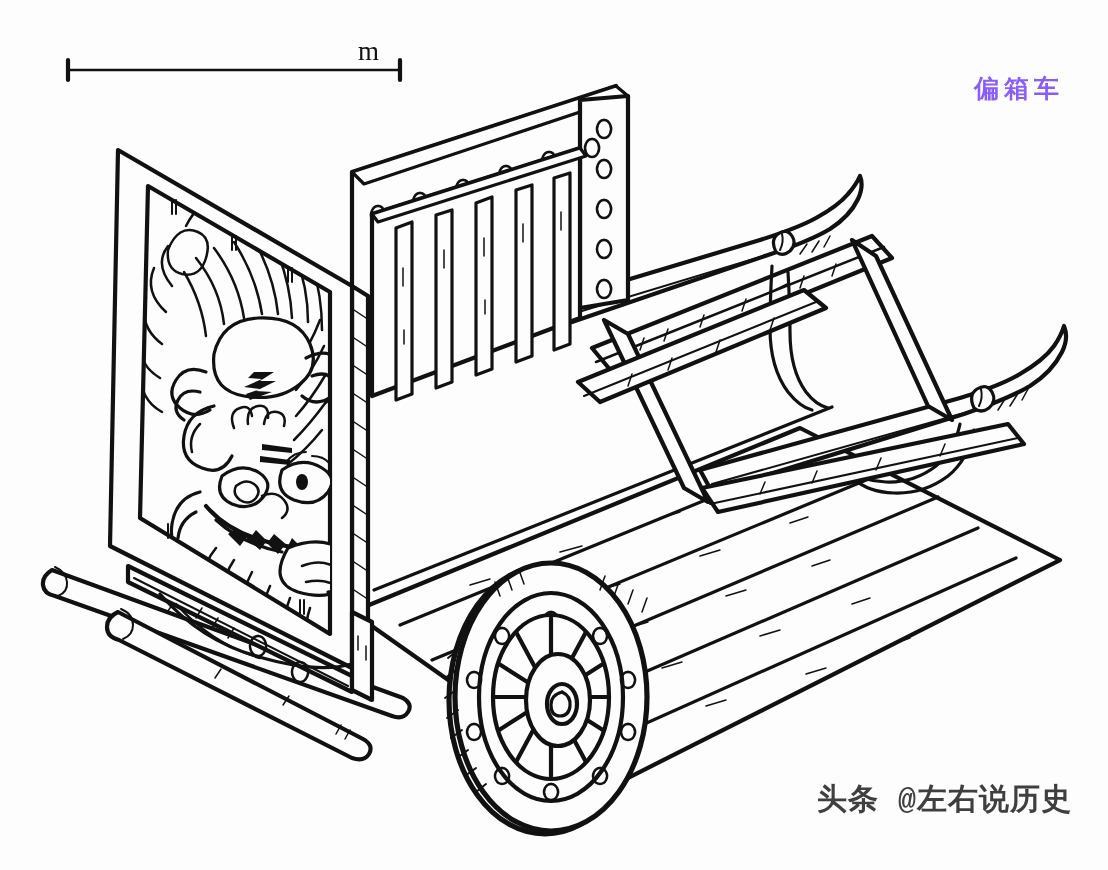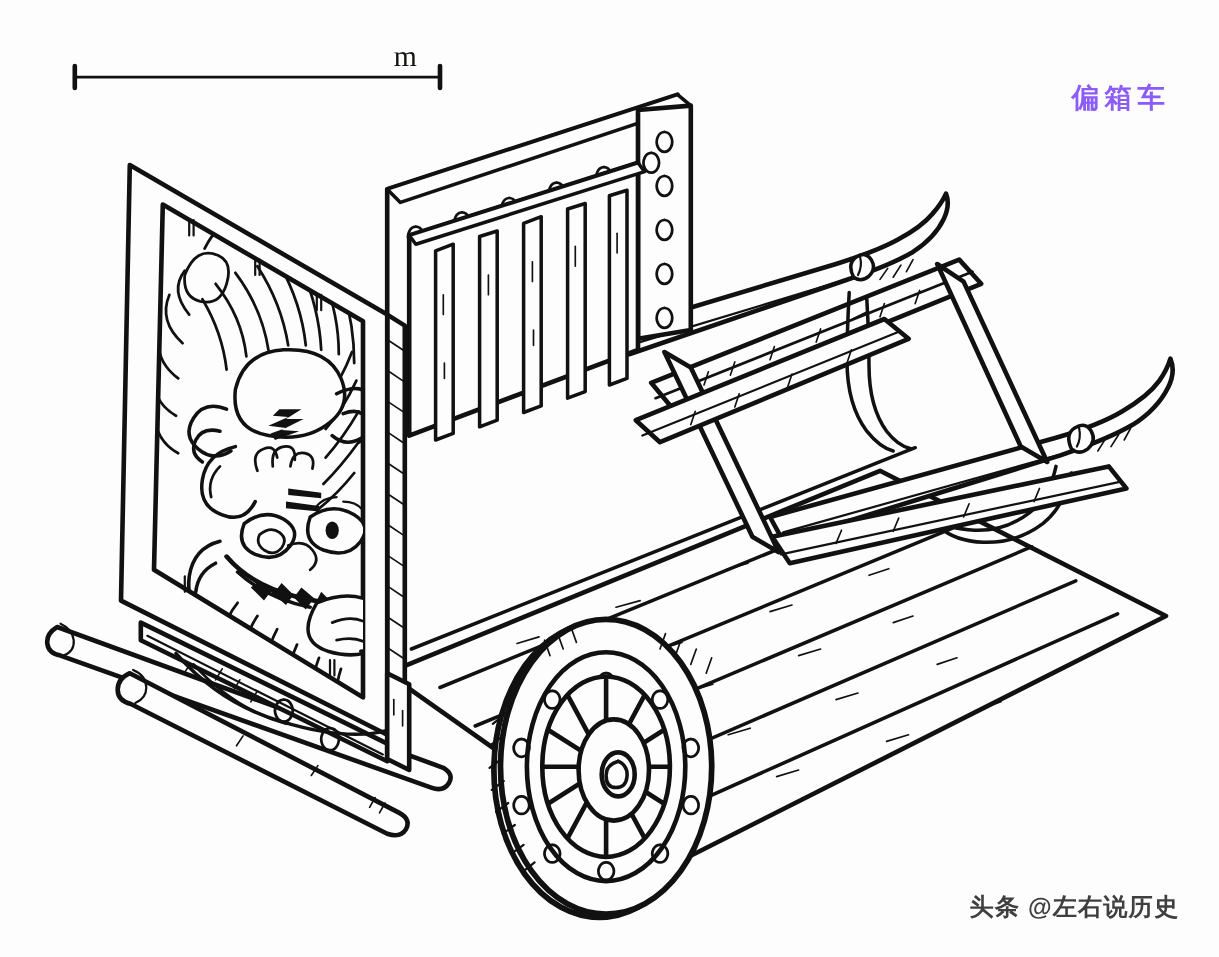--- a/index.html
+++ b/index.html
@@ -23,23 +23,23 @@
   #figure-title{
     right:44px;top:44px;
     font-family:"DejaVu Sans", sans-serif;
     font-size:25px;line-height:38px;
     font-weight:700;
     letter-spacing:5px;
     color:#8b5cf6;
     margin-top:26px;
   }
   #watermark{
-    right:36px;top:806px;
-    font-family:Liberation Sans, sans-serif;
-    font-size:22px;line-height:38px;
+    right:36px;top:782px;
+    font-family:Liberation Mono, monospace;
+    font-size:30px;line-height:38px;
     font-weight:700;
     letter-spacing:1px;
     color:#2b2b2b;
     opacity:.9;
   }
 </style>
 </head>
 <body>
 
 <div id="stage">

